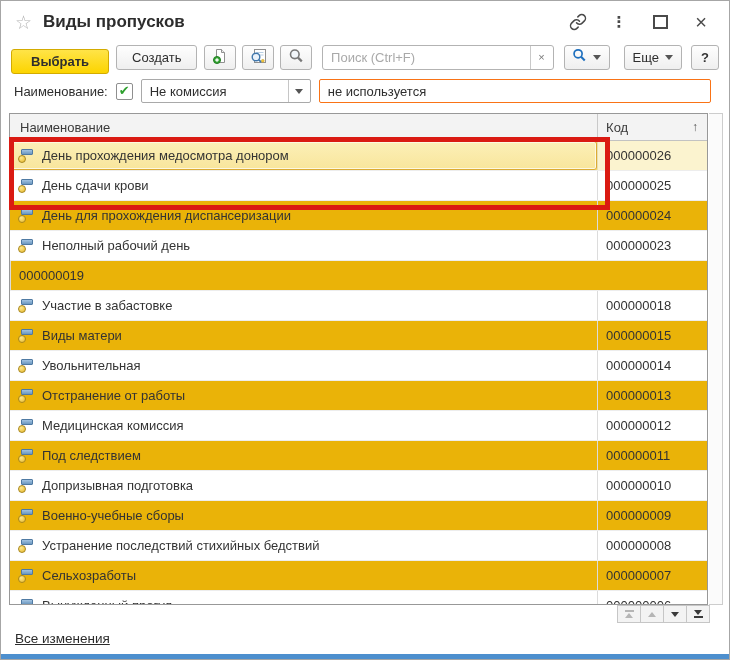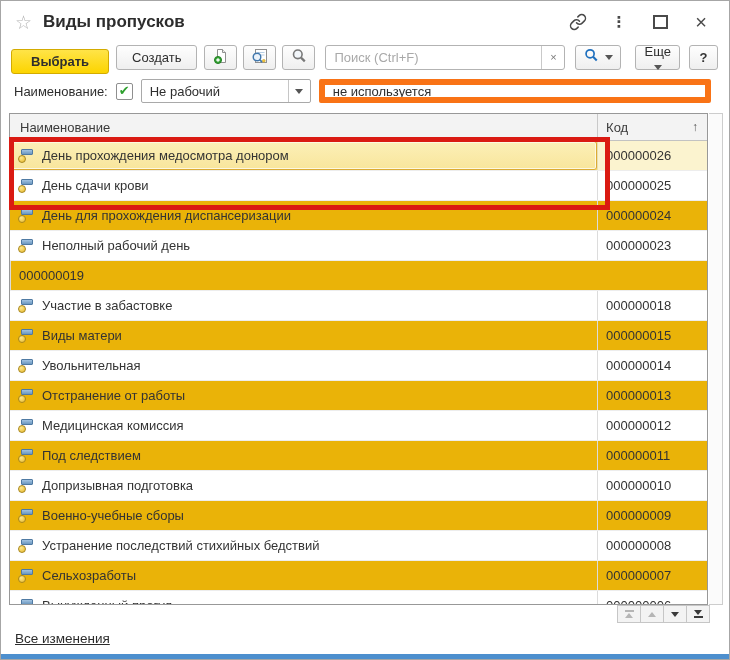--- a/index.html
+++ b/index.html
@@ -26,35 +26,35 @@
        padding:0 19px;margin-right:7px;margin-top:8px;}
   .btn.create{margin-right:7px;padding:0 15px;}
   .icon-btn{width:33px;padding:0;margin-right:6px;}
   .search-wrap{display:flex;align-items:stretch;height:25px;border:1px solid #b3b3b3;border-radius:3px;
        width:240px;background:#fff;box-sizing:border-box;margin-left:4px;}
   .search-input{border:none;outline:none;flex:1;min-width:0;padding:0 8px;font-size:13px;color:#555;background:transparent;}
   .search-input::placeholder{color:#a9a9a9;}
   .search-clear{width:22px;border-left:1px solid #c9c9c9;display:flex;align-items:center;justify-content:center;
        color:#787878;font-size:11px;cursor:pointer;}
   .btn.search-drop{width:46px;margin-left:10px;gap:6px;}
-  .btn.more{margin-left:14px;gap:6px;padding:0 8px;flex-direction:column;}
+  .btn.more{margin-left:14px;gap:6px;padding:0 8px;}
   .btn.help{margin-left:9px;width:29px;padding:0;font-weight:bold;color:#333;}
   .caret-down{width:0;height:0;border-left:4px solid transparent;border-right:4px solid transparent;
        border-top:5px solid #555;}
 
   
   .filterbar{display:flex;align-items:center;height:36px;padding:0 18px 0 13px;gap:8px;font-size:13px;color:#2e2e2e;}
   .checkbox{width:17px;height:17px;border:1px solid #8f8f8f;border-radius:2px;background:#fff;
        display:flex;align-items:center;justify-content:center;cursor:pointer;box-sizing:border-box;flex:none;}
   .checkmark{color:#2da02d;font-size:13px;font-weight:bold;line-height:1;position:relative;top:-1px;}
   .combo{display:flex;align-items:stretch;height:24px;border:1px solid #a9a9a9;border-radius:2px;background:#fff;
        width:170px;box-sizing:border-box;cursor:pointer;flex:none;}
   .combo-text{flex:1;display:flex;align-items:center;padding:0 8px;}
   .combo-caret{width:21px;border-left:1px solid #c6c6c6;display:flex;align-items:center;justify-content:center;}
-  .filter-input{flex:1;height:24px;border:6px solid #f97316;border-radius:2px;padding:0 8px;font-size:13px;
+  .filter-input{flex:1;height:24px;border:1px solid #f97316;border-radius:2px;padding:0 8px;font-size:13px;
        color:#2e2e2e;box-sizing:border-box;outline:none;min-width:0;}
 
   
   .list-area{display:flex;margin:4px 6px 0 8px;height:492px;}
   .grid{width:702px;border:1px solid #989898;background:#fff;overflow:hidden;box-sizing:border-box;}
   .vscroll{width:14px;background:#fbfbfb;border:1px solid #cdcdcd;border-left:none;box-sizing:border-box;margin-left:1px;cursor:pointer;}
   .thead{display:flex;height:27px;background:#f3f3f3;border-bottom:1px solid #c2c2c2;font-size:13px;color:#3c3c3c;box-sizing:border-box;}
   .th{display:flex;align-items:center;cursor:pointer;box-sizing:border-box;}
   .th-name{flex:1;padding-left:10px;}
   .th-code{width:110px;border-left:1px solid #c9c9c9;padding-left:8px;}
@@ -169,21 +169,21 @@
     </button>
     <button class="btn help">?</button>
   </div>
 
   <div class="filterbar">
     <span>Наименование:</span>
     <span class="checkbox">
       <span class="checkmark">✔</span>
     </span>
     <span class="combo">
-      <span class="combo-text">Не рабочий</span>
+      <span class="combo-text">Не комиссия</span>
       <span class="combo-caret">
         <span class="caret-down"></span>
       </span>
     </span>
     <input class="filter-input" type="text" value="не используется" style="">
   </div>
 
   <div class="list-area">
     <div class="grid">
       <div class="thead">

